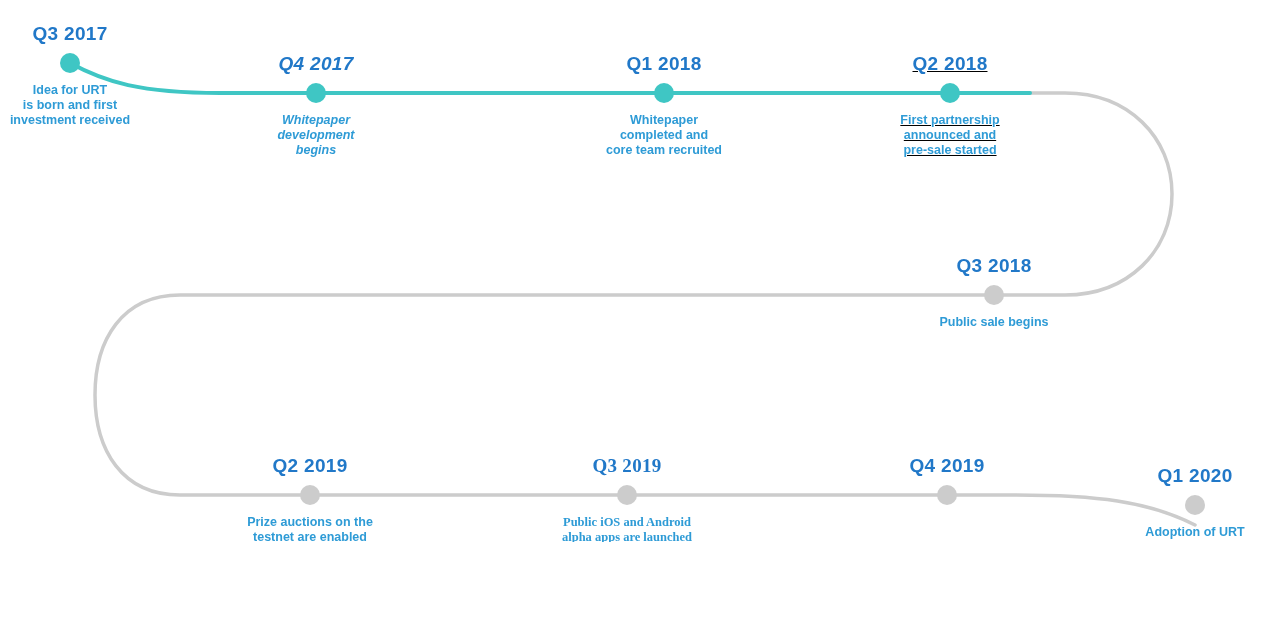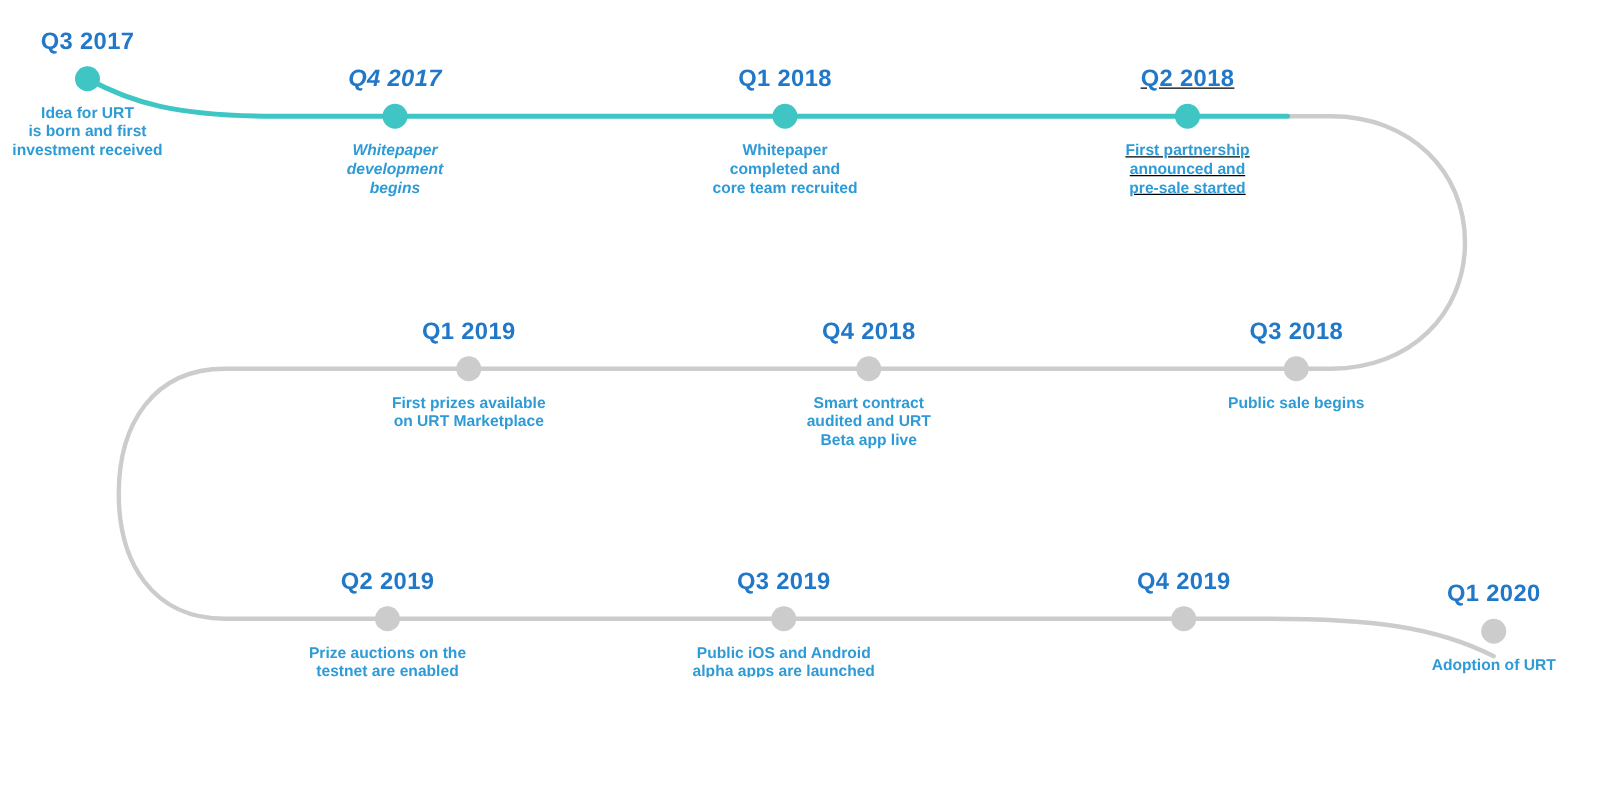--- a/index.html
+++ b/index.html
@@ -89,65 +89,52 @@
   </div>
 
   <div class="milestone" style="left:316px; top:51px;font-style:italic;">
     <div class="quarter">Q4 2017</div>
     <div class="dot done"></div>
     <div class="desc">Whitepaper
 development
 begins</div>
   </div>
 
-  <div class="milestone" style="left:628px; top:51px;align-items:center;">
+  <div class="milestone" style="left:664px; top:51px;align-items:center;">
     <div class="quarter">Q1 2018</div>
     <div class="dot done"></div>
     <div class="desc">Whitepaper
 completed and
 core team recruited</div>
   </div>
 
   <div class="milestone" style="left:950px; top:51px;text-decoration:underline;">
     <div class="quarter">Q2 2018</div>
     <div class="dot done"></div>
     <div class="desc">First partnership
 announced and
 pre-sale started</div>
   </div>
 
-  <div class="milestone" style="left:1037px; top:253px;">
+  <div class="milestone" style="left:994px; top:253px;">
     <div class="quarter">Q3 2018</div>
     <div class="dot future"></div>
     <div class="desc">Public sale begins</div>
   </div>
 
-  <div class="milestone" style="left:695px; top:253px;">
-    <div class="quarter">Q4 2018</div>
-    <div class="dot future"></div>
-    <div class="desc">Smart contract
-audited and URT
-Beta app live</div>
-  </div>
 
-  <div class="milestone" style="left:375px; top:253px;">
-    <div class="quarter">Q1 2019</div>
-    <div class="dot future"></div>
-    <div class="desc">First prizes available
-on URT Marketplace</div>
-  </div>
 
   <div class="milestone" style="left:310px; top:453px;justify-content:space-between;">
     <div class="quarter">Q2 2019</div>
     <div class="dot future"></div>
     <div class="desc">Prize auctions on the
 testnet are enabled</div>
   </div>
 
-  <div class="milestone" style="left:627px; top:453px;">
+  <div class="milestone" style="left:627px; top:453px;font-family:Liberation Serif, serif;">
     <div class="quarter">Q3 2019</div>
     <div class="dot future"></div>
     <div class="desc">Public iOS and Android
 alpha apps are launched</div>
   </div>
 
   <div class="milestone" style="left:947px; top:453px;">
     <div class="quarter">Q4 2019</div>
     <div class="dot future"></div>
   </div>

